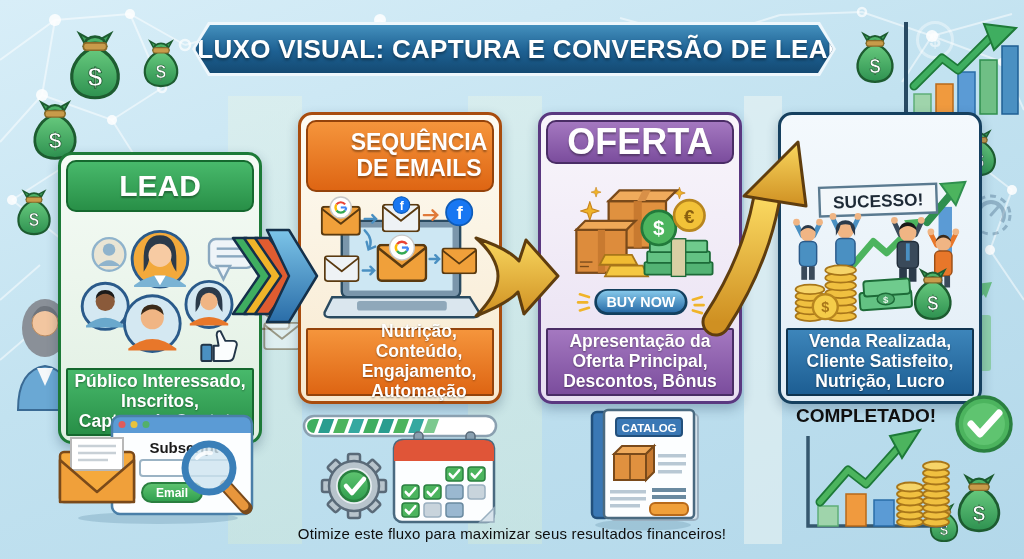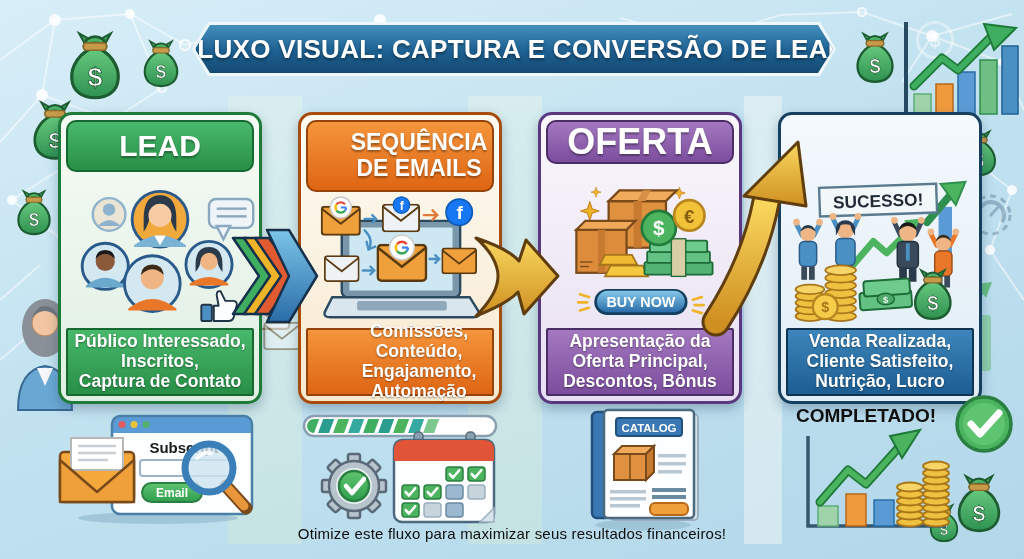--- a/index.html
+++ b/index.html
@@ -20,21 +20,21 @@
   
   .col{position:absolute;top:112px;width:204px;height:292px;border-radius:14px;border:3px solid;
     box-shadow:0 5px 12px rgba(25,55,85,.3);}
   .col-header{position:absolute;left:5px;right:5px;top:5px;border-radius:10px;border:2px solid;
     display:flex;align-items:center;justify-content:center;text-align:center;color:#fff;font-weight:bold;
     white-space:pre-line;text-shadow:0 2px 2px rgba(0,0,0,.35);}
   .col-body{position:absolute;left:5px;right:5px;}
   .col-footer{position:absolute;left:5px;right:5px;bottom:5px;height:68px;border-radius:2px;border:2px solid;
     display:flex;align-items:center;justify-content:center;text-align:center;color:#fff;font-weight:bold;
     font-size:17.5px;line-height:1.14;white-space:pre-line;text-shadow:0 1px 2px rgba(0,0,0,.4);}
-  .c-green{border-color:#1d7a38;background:linear-gradient(180deg,#f5fbf5,#e0efe2);}
+  .c-green{border-color:#1d7a38;background:linear-gradient(180deg,#f5fbf5,#e0efe2);margin-top:40px;}
   .c-green .col-header,.c-green .col-footer{background:linear-gradient(180deg,#48b96b,#288f47);border-color:#15682e;}
   .c-orange{border-color:#a84c0e;background:linear-gradient(180deg,#fdfbf3,#f8e9cf);}
   .c-orange .col-header,.c-orange .col-footer{background:linear-gradient(180deg,#f5953c,#de6513);border-color:#94430b;padding-left:38px;}
   .c-purple{border-color:#5a3880;background:linear-gradient(180deg,#f9f6fb,#e8dff2);}
   .c-purple .col-header,.c-purple .col-footer{background:linear-gradient(180deg,#a478c0,#7b4d9d);border-color:#4a2d66;}
   .c-blue{border-color:#16405f;background:linear-gradient(180deg,#f4f9fd,#e1edf6);}
   .c-blue .col-header,.c-blue .col-footer{background:linear-gradient(180deg,#3d85ba,#1d5e93);border-color:#0f3450;}
   .caption{left:0;top:525px;width:100%;text-align:center;font-size:15px;color:#0e0e0e;letter-spacing:.2px;}
   .dollar-circle{left:916px;top:21px;width:38px;height:38px;border:3px solid rgba(255,255,255,.6);border-radius:50%;
     color:rgba(255,255,255,.85);font-weight:bold;font-size:20px;display:flex;align-items:center;justify-content:center;}
@@ -291,21 +291,21 @@
             </svg>
           <circle cx="99" cy="54" r="13" fill="#fff" stroke="#c8c8c8" stroke-width="1.5"></circle>
           <use href="#gicon" x="90" y="45" width="18" height="18"></use>
         </g>
         <path d="M128,66 h10 m-4,-4 l4,4 l-4,4" fill="none" stroke="#4a90c2" stroke-width="2.5" stroke-linecap="round"></path>
         <svg x="140" y="54" width="38" height="28" viewBox="0 0 40 30" style="overflow:visible;color:#f0a03a">
             <use href="#env"></use>
           </svg>
       </svg>
     </div>
-    <div class="col-footer">Comissões, Conteúdo,
+    <div class="col-footer">Nutrição, Conteúdo,
 Engajamento,
 Automação</div>
   </div>
 
   <div class="col c-purple" style="left:538px">
     <div class="col-header" style="height:44px;font-size:36px">OFERTA</div>
     <div class="col-body" style="top:61px;bottom:78px">
       <svg width="100%" height="100%" viewBox="0 0 194 164">
         <use href="#sparkle" x="30" y="28" width="22" height="22"></use>
         <use href="#sparkle" x="42" y="12" width="12" height="12"></use>

